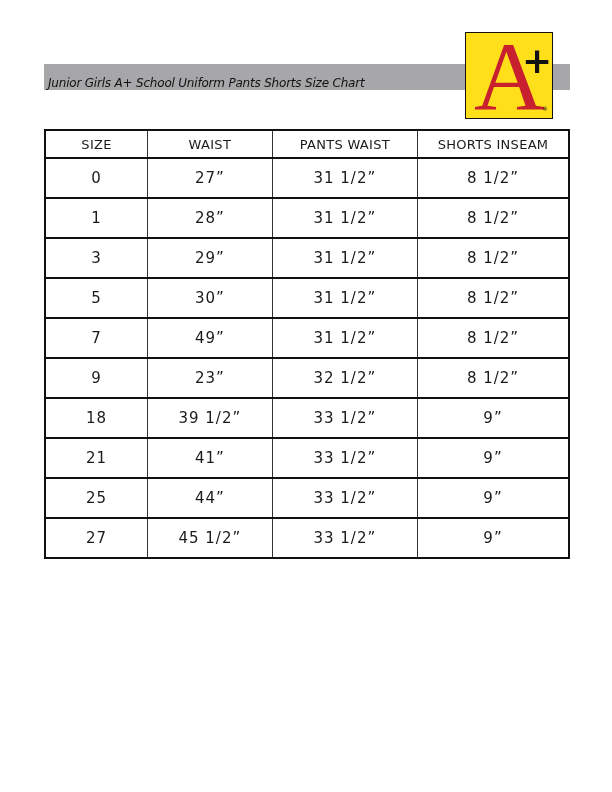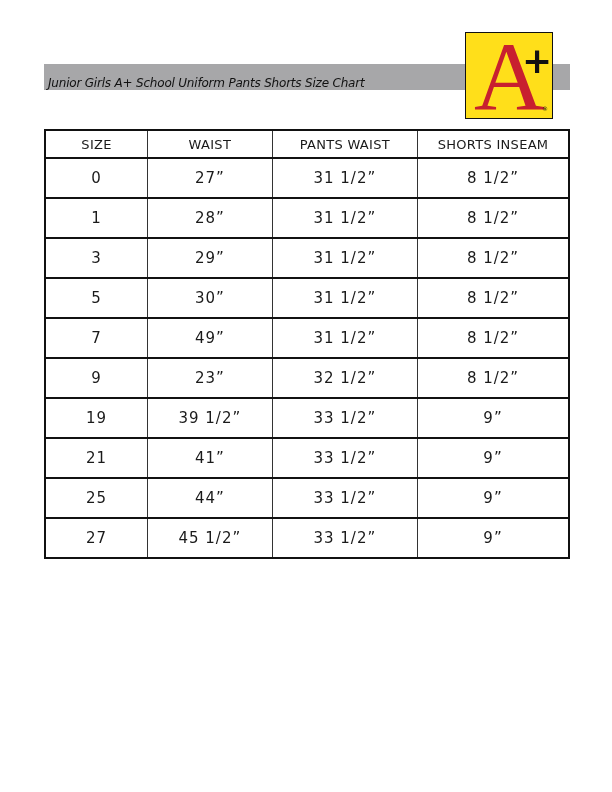--- a/index.html
+++ b/index.html
@@ -84,21 +84,21 @@
         <td>31 1/2”</td>
         <td>8 1/2”</td>
       </tr>
       <tr>
         <td>9</td>
         <td>23”</td>
         <td>32 1/2”</td>
         <td>8 1/2”</td>
       </tr>
       <tr>
-        <td>19</td>
+        <td>18</td>
         <td>39 1/2”</td>
         <td>33 1/2”</td>
         <td>9”</td>
       </tr>
       <tr>
         <td>21</td>
         <td>41”</td>
         <td>33 1/2”</td>
         <td>9”</td>
       </tr>

